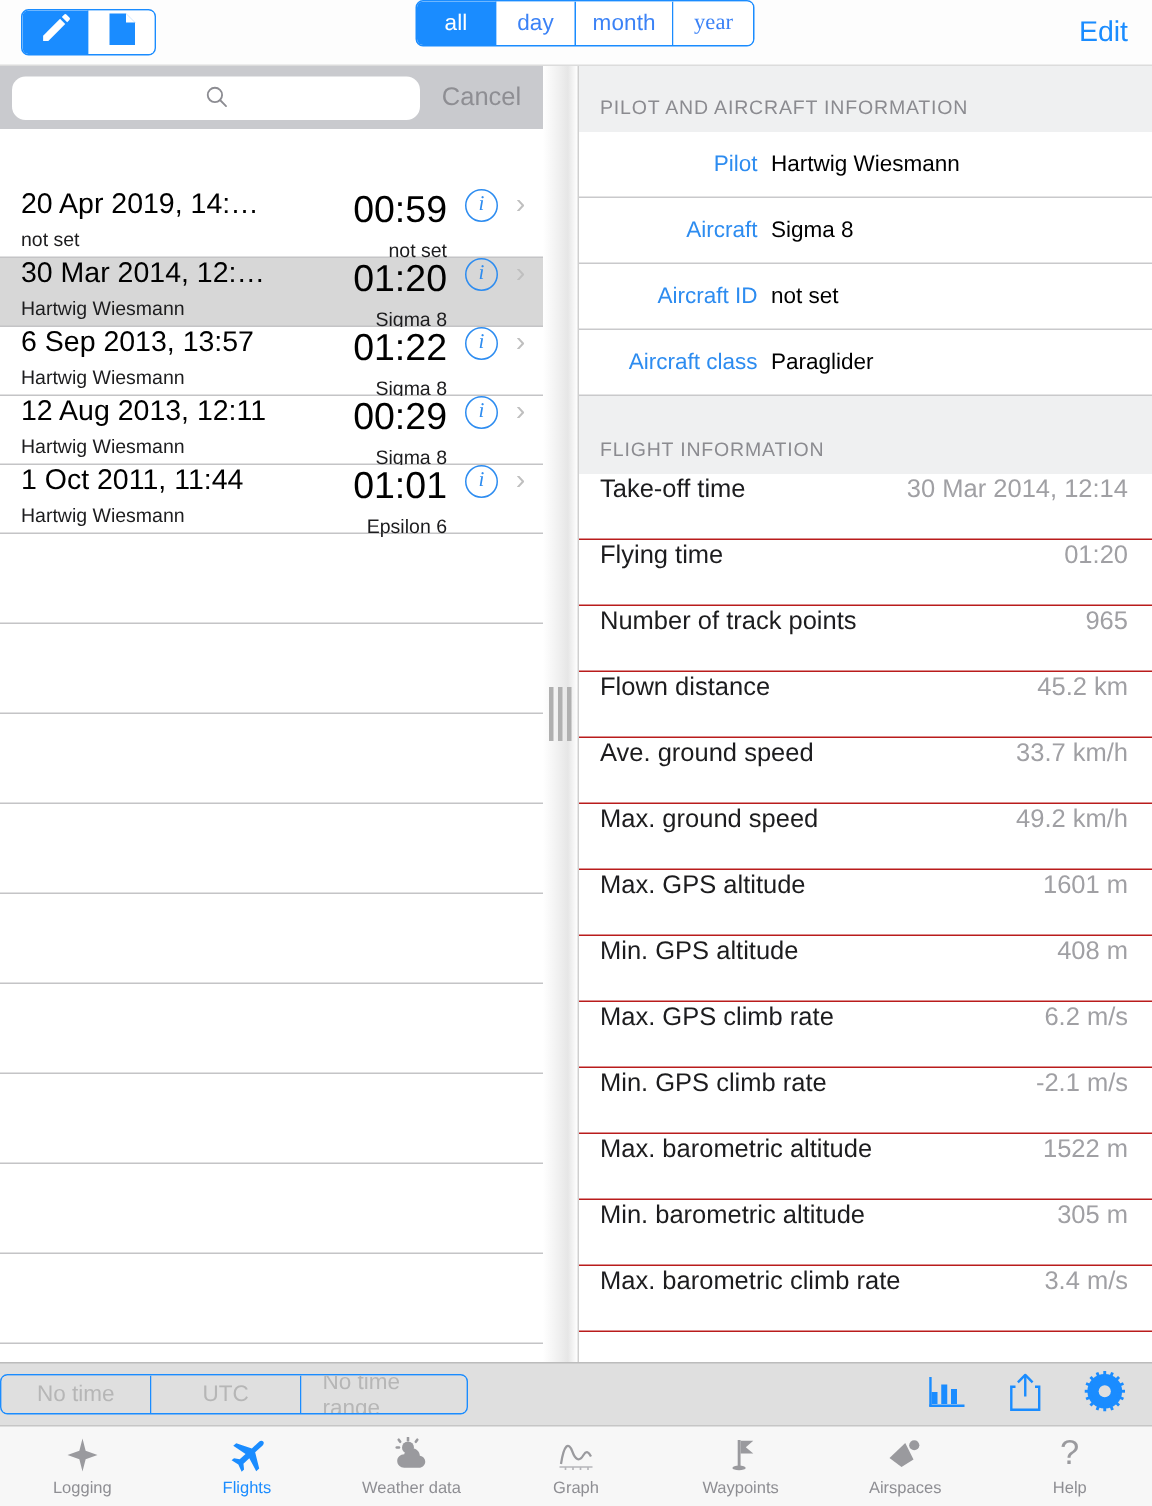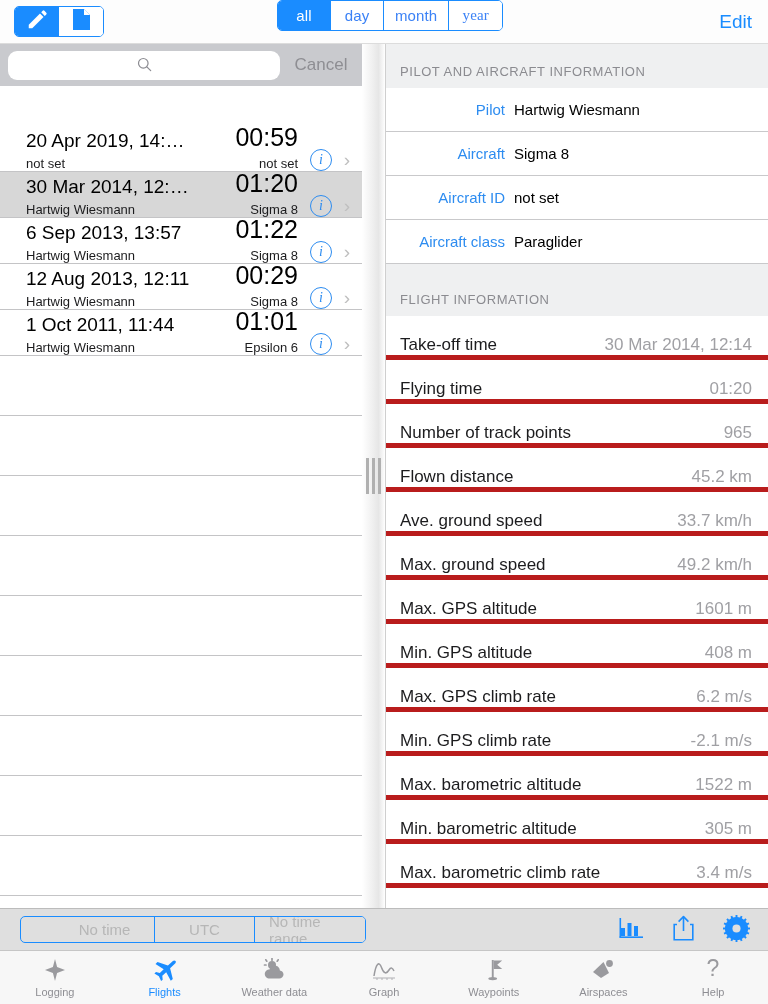--- a/index.html
+++ b/index.html
@@ -114,23 +114,23 @@
   }
 
   
   .flight-list {
     flex: 1 1 auto;
     overflow: hidden;
     background: #ffffff;
   }
   .flight-row {
     height: 46px;
-    display: flex; align-items: flex-end;
+    display: flex; align-items: flex-start;
     border-bottom: 1px solid #c4c4c6;
-    padding-left: 26px;
+    padding-left: 14px;
     background: #ffffff;
     position: relative;
   }
   .flight-row.selected { background: #d7d7d7; }
   .fr-main { flex: 1 1 auto; min-width: 0; }
   .fr-title { font-size: 19px; color: #000000; line-height: 1.15; white-space: nowrap; overflow: hidden; }
   .fr-sub { font-size: 13px; color: #1c1c1e; margin-top: 4px; }
   .fr-right { text-align: right; margin-right: 12px; }
   .fr-dur { font-size: 25px; color: #000000; line-height: 1.15; }
   .fr-ac { font-size: 13px; color: #1c1c1e; margin-top: 4px; }
@@ -174,41 +174,40 @@
   .kv-label-blue {
     width: 119px; text-align: right;
     color: #2d8cf0; font-size: 15px;
     flex: 0 0 119px;
     padding-right: 0;
   }
   .kv-val-dark { color: #000000; font-size: 15px; margin-left: 9px; }
 
   .fi-row {
     height: 44px;
-    display: flex; align-items: flex-end;
-    border-bottom: 5px solid #b91c1c;
+    display: flex; align-items: flex-start;
+    border-bottom: 1px solid #b91c1c;
     padding: 0 16px 0 14px;
     background: #ffffff;
   }
   .fi-label { flex: 1 1 auto; color: #1c1c1e; font-size: 17px; }
   .fi-value { color: #a0a0a4; font-size: 17px; }
 
   
   .bottom-toolbar {
     height: 42px; flex: 0 0 42px;
     background: #dfdfdf;
     border-top: 1px solid #bcbcbc;
     display: flex; align-items: center;
     position: relative;
   }
   .seg-time {
-    margin-left: 20px;
     display: flex; height: 27px;
     border: 1.5px solid #1a8cff;
-    border-radius: 5px; overflow: hidden; padding-left: 34px;
+    border-radius: 5px; overflow: hidden;
   }
   .seg-time .tbtn {
     display: flex; align-items: center; justify-content: center;
     color: #b6b6b6; font-size: 15px;
     background: #dfdfdf;
     border-right: 1.5px solid #1a8cff;
     padding: 0 14px;
   }
   .seg-time .tbtn:last-child { border-right: none; }
   .tool-icons {

